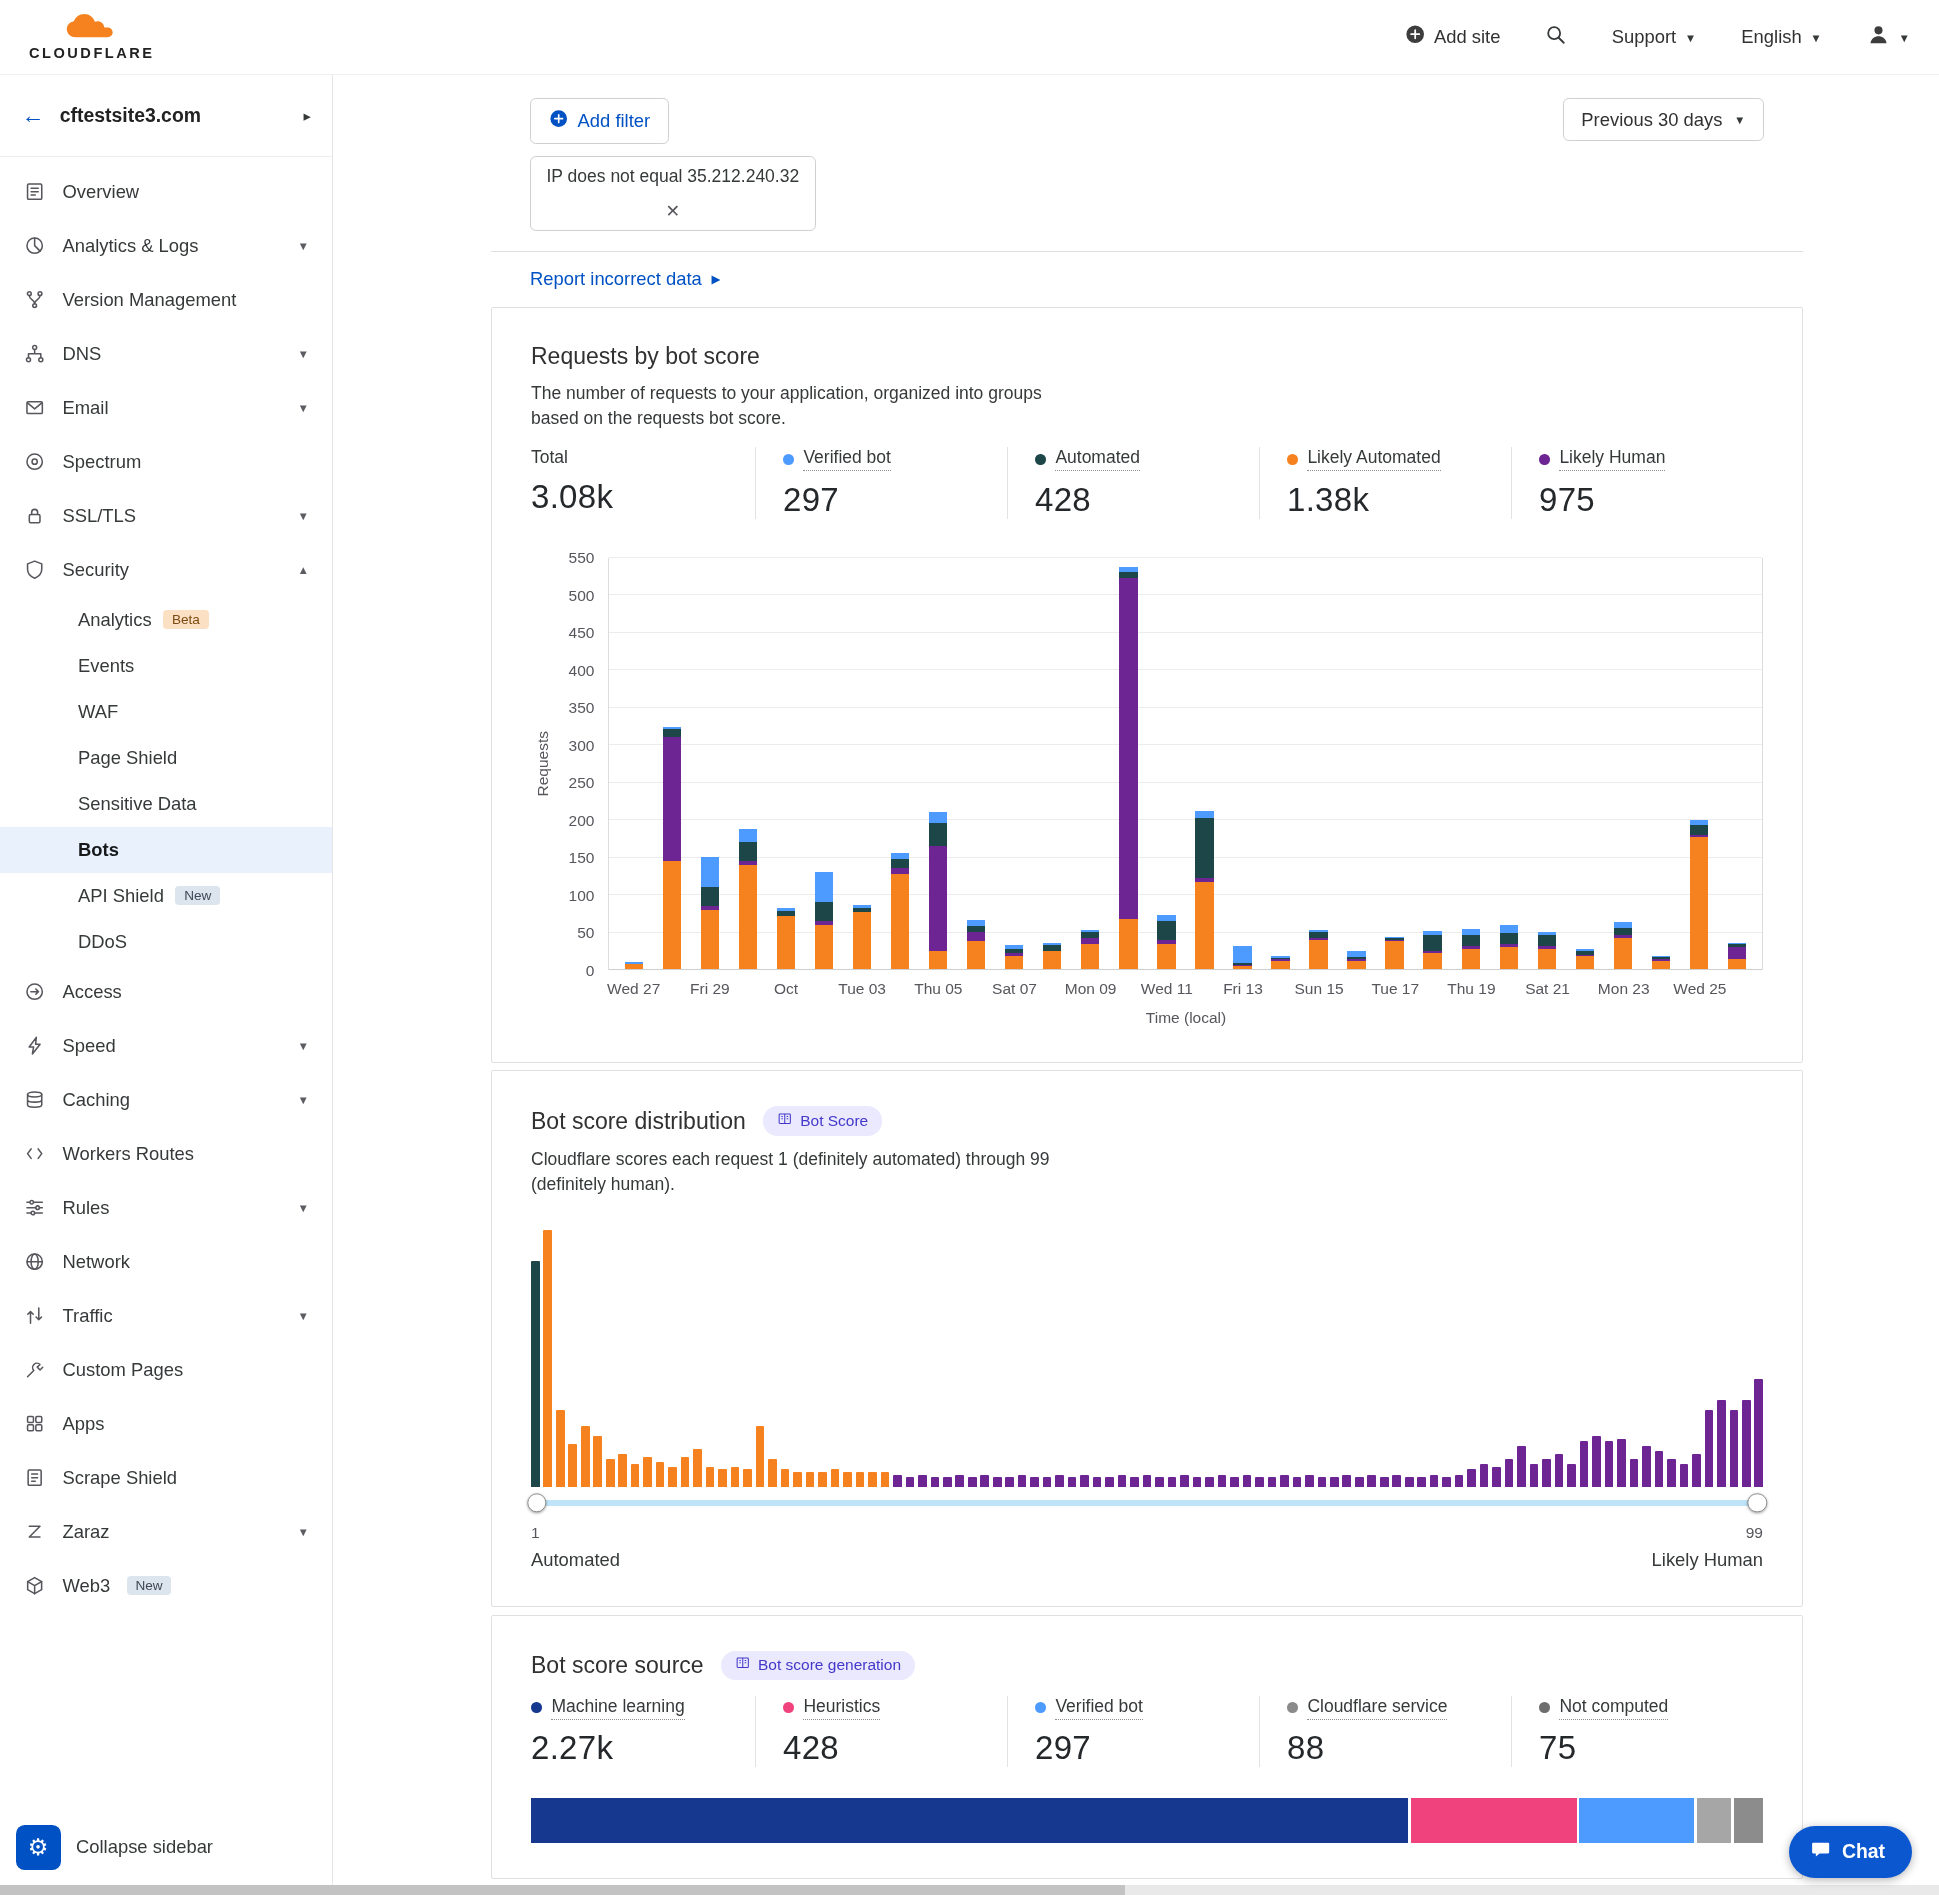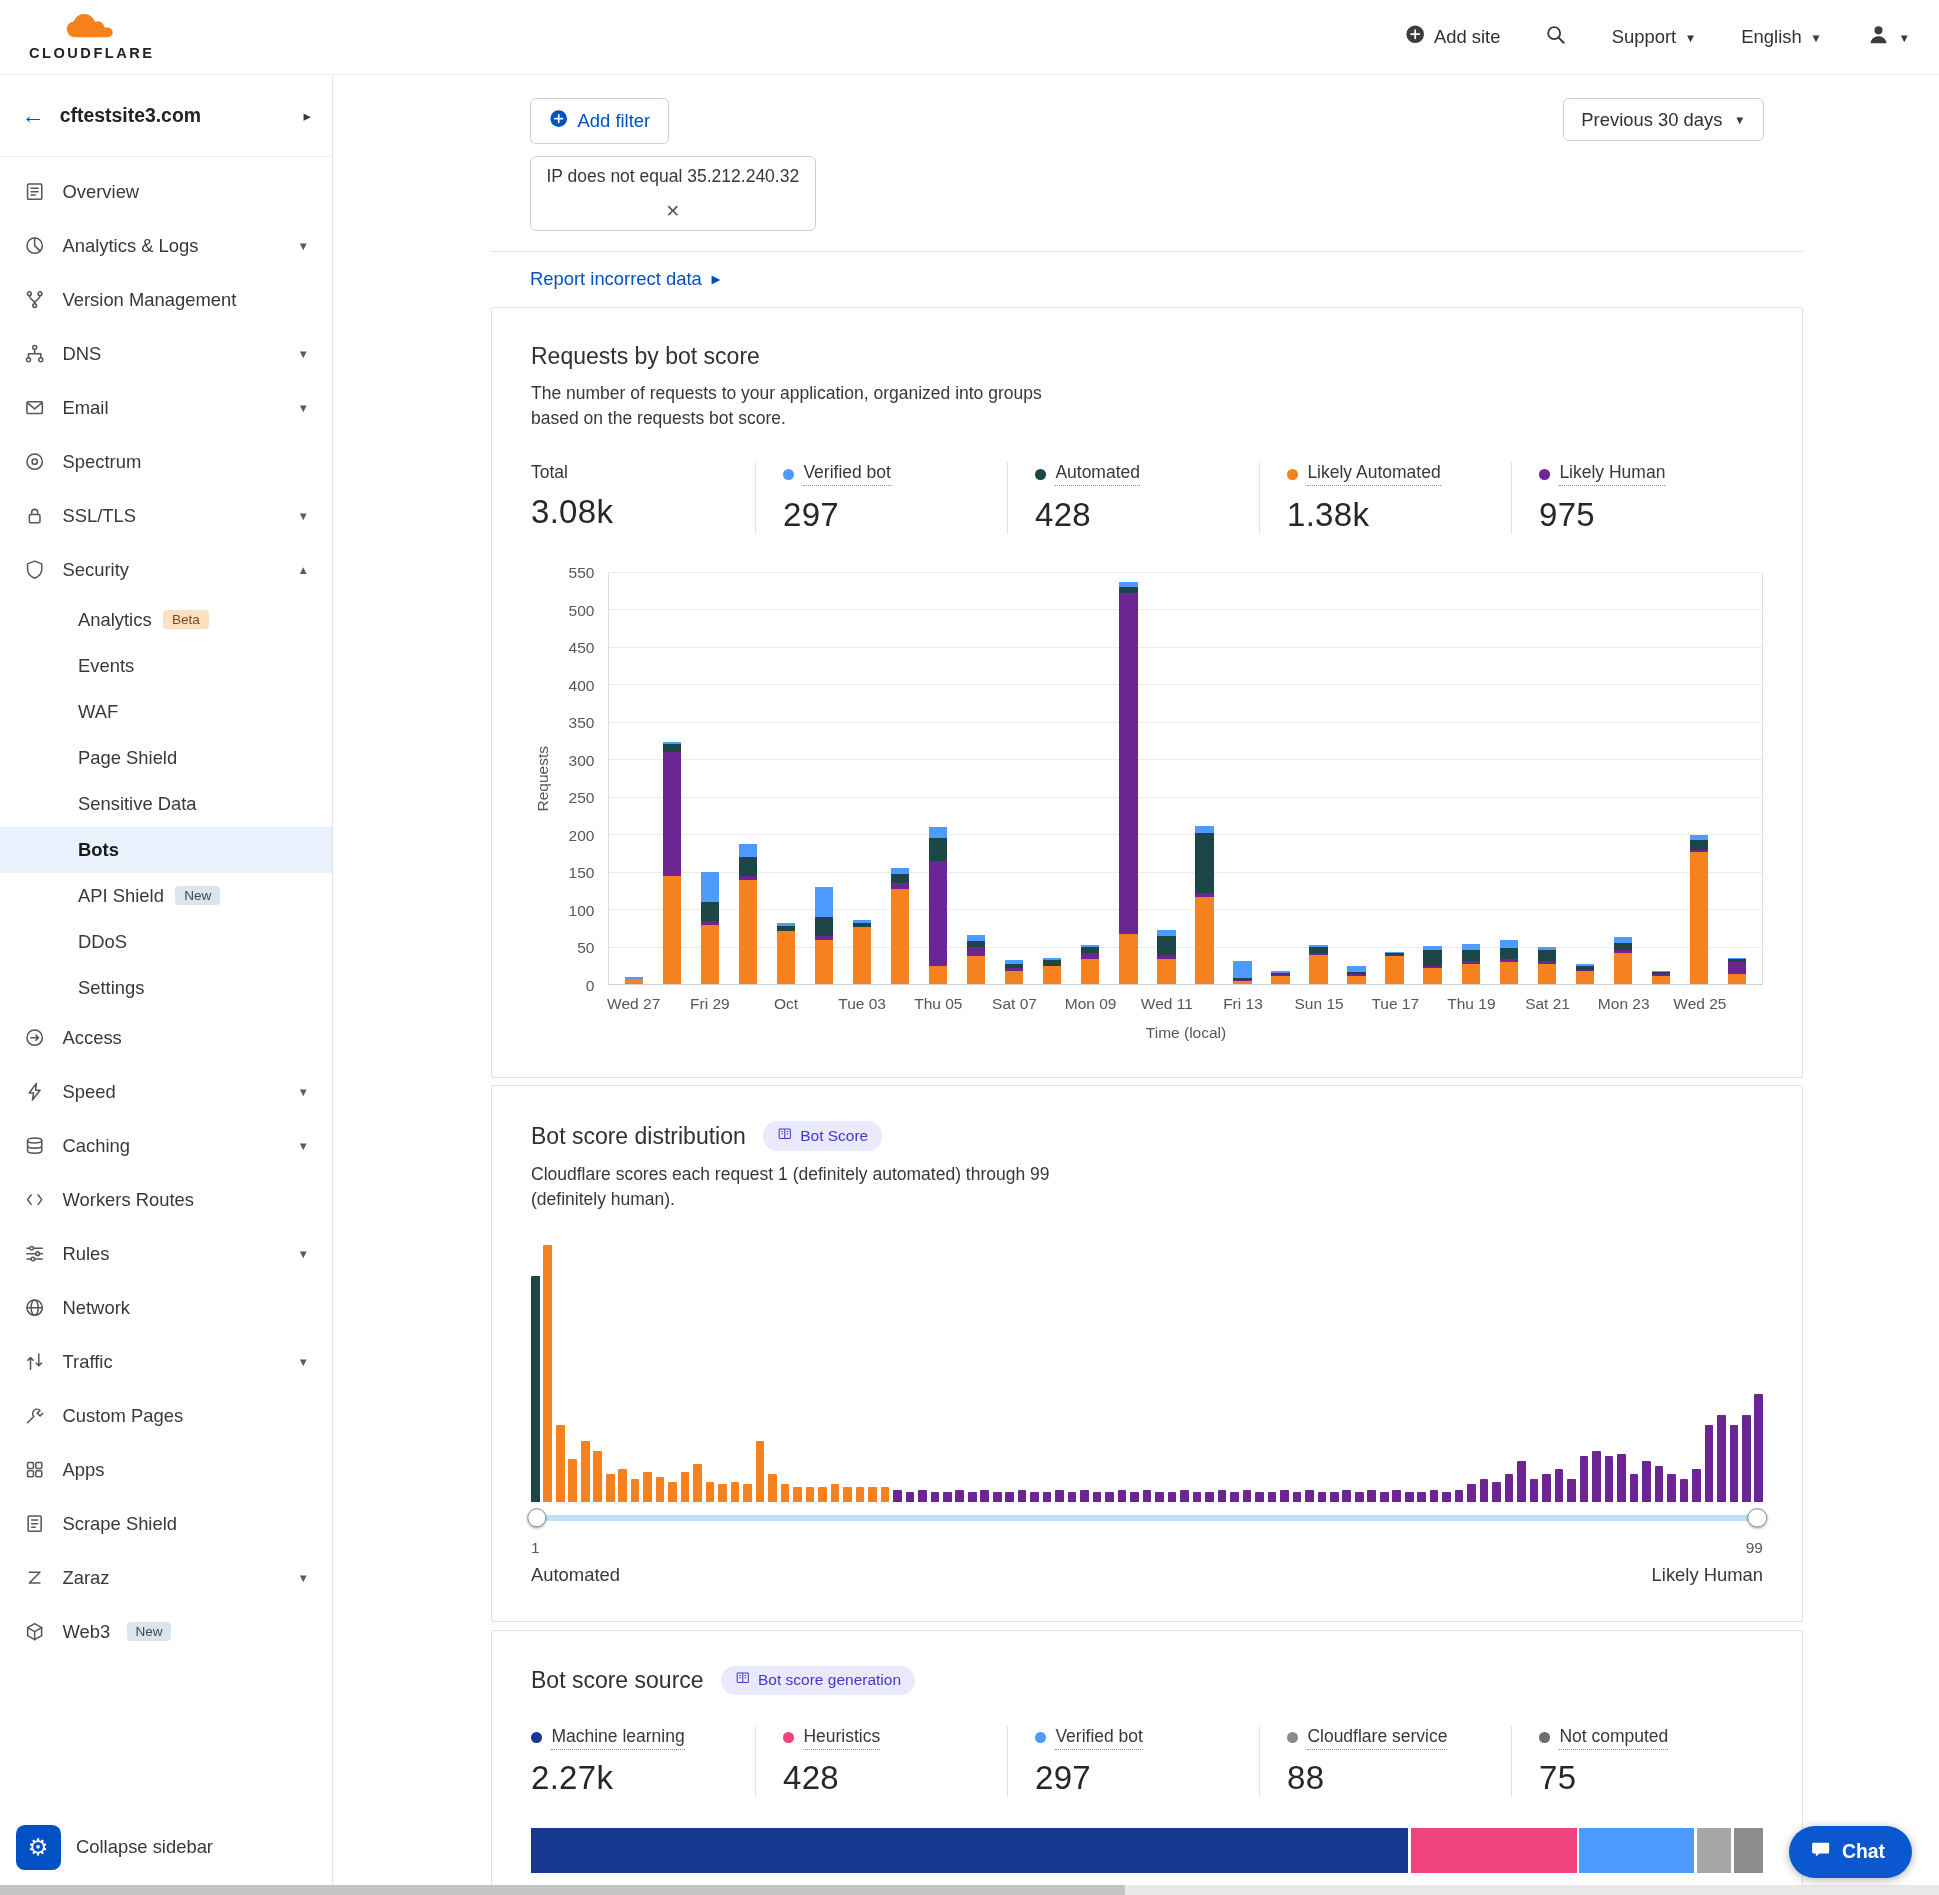--- a/index.html
+++ b/index.html
@@ -66,21 +66,21 @@
   .card { border:1px solid #e0e0e0; border-radius:1.9px; background:#fff; padding:35px 39px; }
   .card + .card { margin-top:7.8px; }
   .card-title { font-size:23px; font-weight:normal; color:#313131; }
   .card-title-row { display:flex; align-items:center; gap:17.5px; }
   .card-desc { font-size:17.5px; line-height:25px; color:#36393a; margin-top:11.6px; }
   .desc-narrow { max-width:514px; }
   .desc-mid { max-width:582px; }
   .pill { display:inline-flex; align-items:center; gap:7.8px; background:#eae9fd; color:#4338ca;
     border-radius:14.6px; padding:4.9px 13.6px; font-size:15.5px; cursor:pointer; }
 
-  .stats-row { display:flex; margin-top:31px; }
+  .stats-row { display:flex; margin-top:16px; }
   .stat { flex:1; padding-left:27px; border-left:1px solid #e3e3e3; }
   .stat:first-child { padding-left:0; border-left:none; }
   .stat-label { display:flex; align-items:center; gap:9.7px; font-size:17.5px; color:#36393a; }
   .stat-label .lbl { border-bottom:1px dotted #8f8f8f; padding-bottom:1.9px; cursor:pointer; }
   .dot { width:10.7px; height:10.7px; border-radius:50%; flex:none; }
   .stat-value { font-size:33px; color:#24282b; margin-top:9.7px; letter-spacing:0.3px; }
 
   
   .c1-row { display:flex; margin-top:39px; }
   .c1-ylab { width:23px; display:flex; align-items:center; justify-content:center; }
@@ -282,23 +282,20 @@
       </div>
       <div class="submenu-item active">
         <span>Bots</span>
       </div>
       <div class="submenu-item">
         <span>API Shield</span>
         <span class="badge new">New</span>
       </div>
       <div class="submenu-item">
         <span>DDoS</span>
-      </div>
-      <div class="submenu-item">
-        <span>Settings</span>
       </div>
       <div class="menu-item">
         <span class="mi-icon">
           <svg width="21.3" height="21.3" viewBox="0 0 18 18" fill="none" stroke="currentColor" stroke-width="1.3" stroke-linecap="round" stroke-linejoin="round">
             <circle cx="9" cy="9" r="6.5"></circle>
             <path d="M5.8 9h6.4M10 6.8L12.2 9 10 11.2"></path>
           </svg>
         </span>
         <span class="mi-label">Access</span>
       </div>

